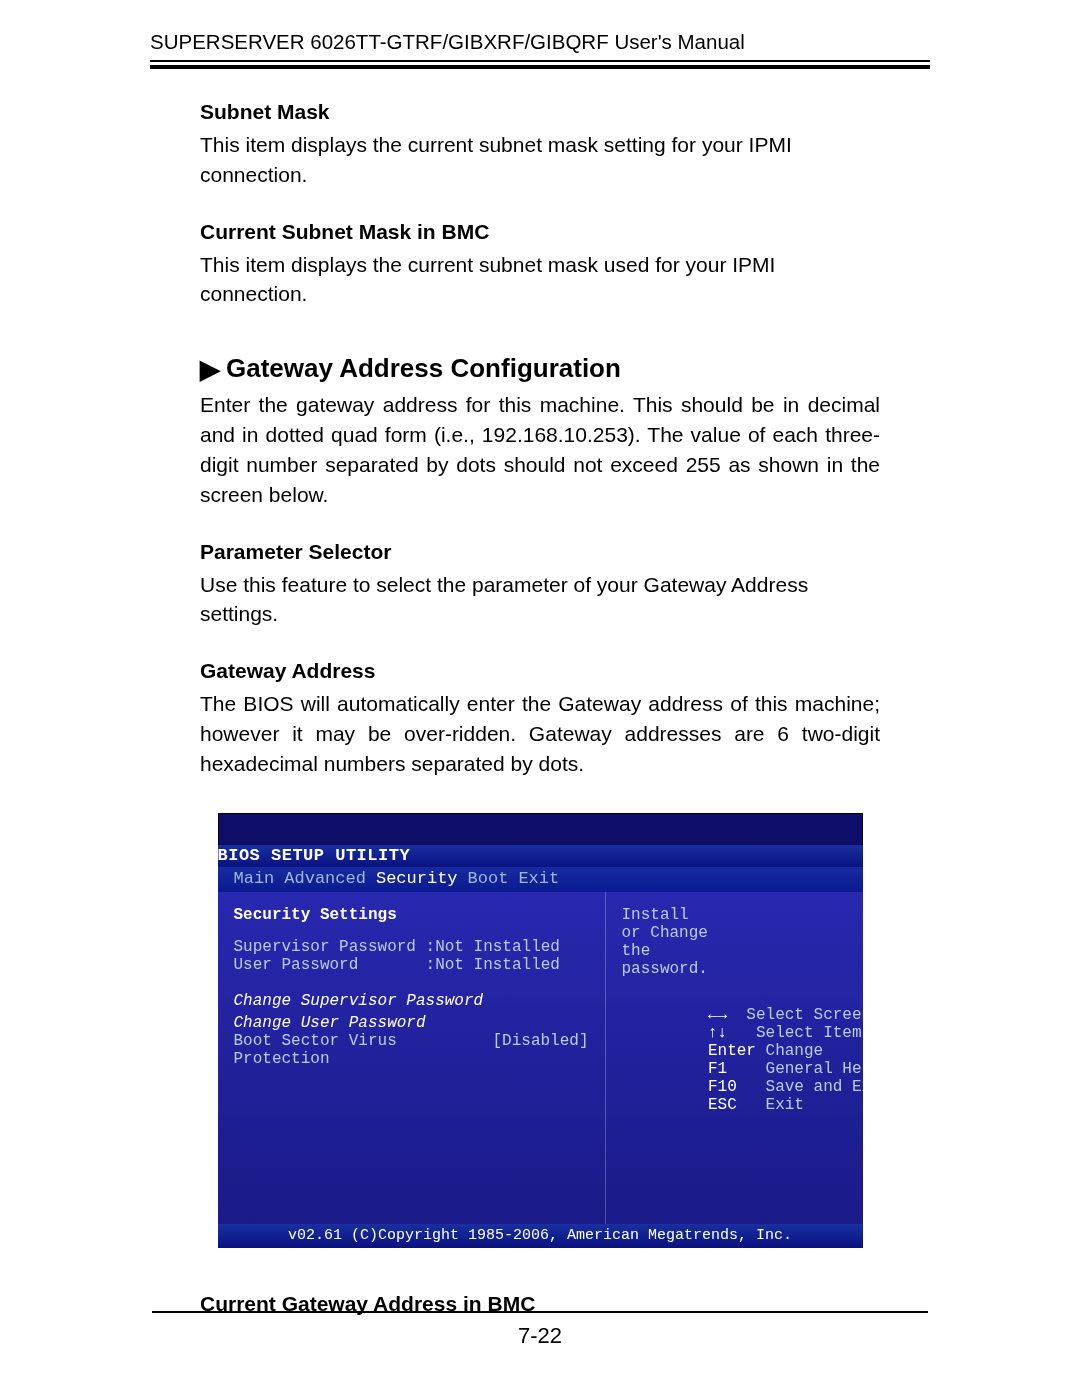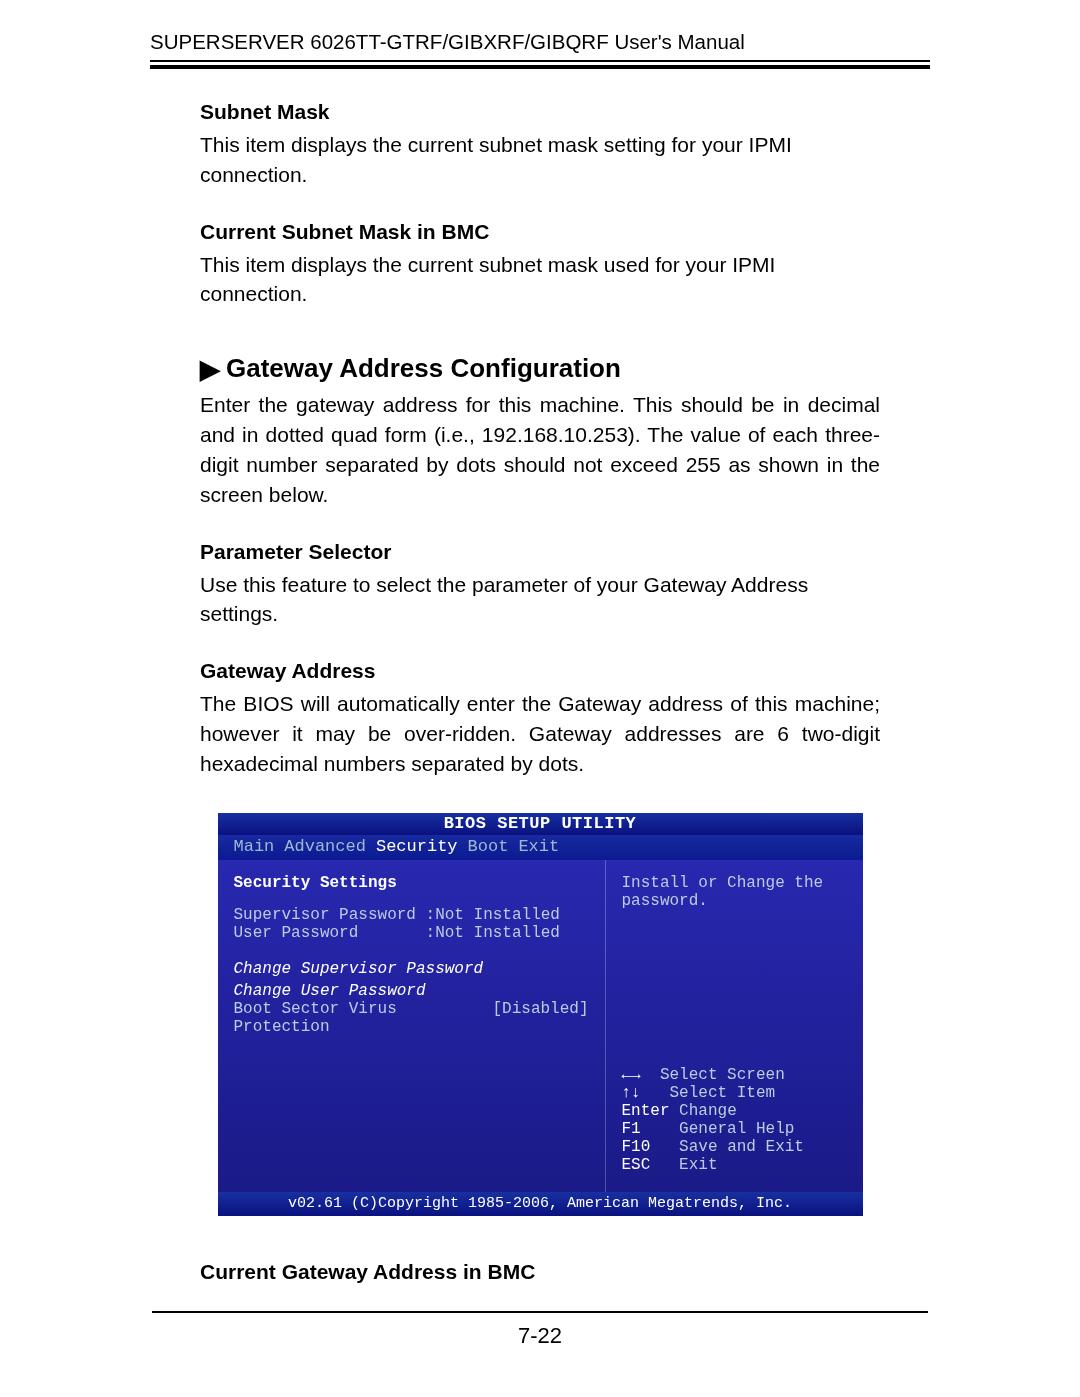--- a/index.html
+++ b/index.html
@@ -83,25 +83,26 @@
     background: linear-gradient(#0e0e6a, #0c0c5f);
     box-shadow: inset 0 0 0 1px #000;
     font-family: "Courier New", Courier, monospace;
     font-size: 16px;
     color: #cfe2ef;
     overflow: hidden;
   }
   .bios-title {
     background: linear-gradient(#1830a0, #0a1180);
     color: #fff;
-    text-align: center;
+    text-align: left;
     font-weight: bold;
     font-size: 17px;
     padding: 1px 0 2px 0;
     letter-spacing: 0.5px;
+    margin-top: 32px;
   }
   .bios-tabs {
     display: flex;
     align-items: center;
     gap: 10px;
     background: linear-gradient(#182aa0, #0a1a90);
     padding: 2px 16px 4px 16px;
     color: #9fb8d2;
     font-size: 17px;
   }
@@ -115,21 +116,21 @@
   .bios-left {
     flex: 1;
     padding: 14px 16px 18px 16px;
     min-height: 300px;
     border-right: 1px solid rgba(255,255,255,0.25);
   }
   .bios-right {
     width: 225px;
     padding: 14px 16px 18px 16px;
     display: flex;
-    flex-direction: column;
+    flex-direction: row;
   }
   .bios-heading {
     color: #fff;
     margin-bottom: 14px;
     font-weight: bold;
   }
   .bios-line {
     color: #b9cde0;
     white-space: pre;
   }

